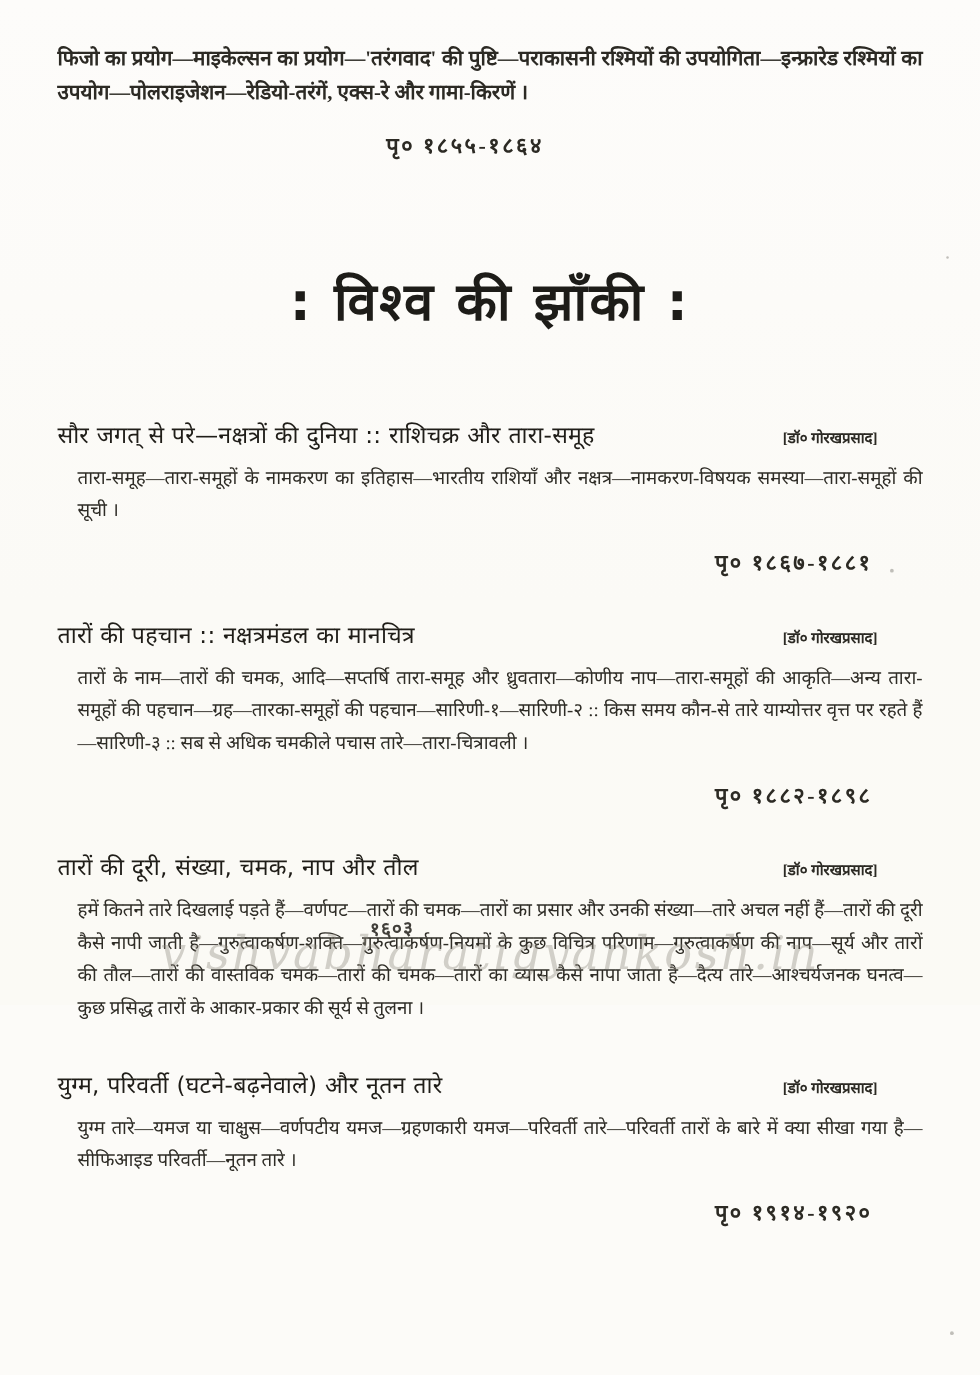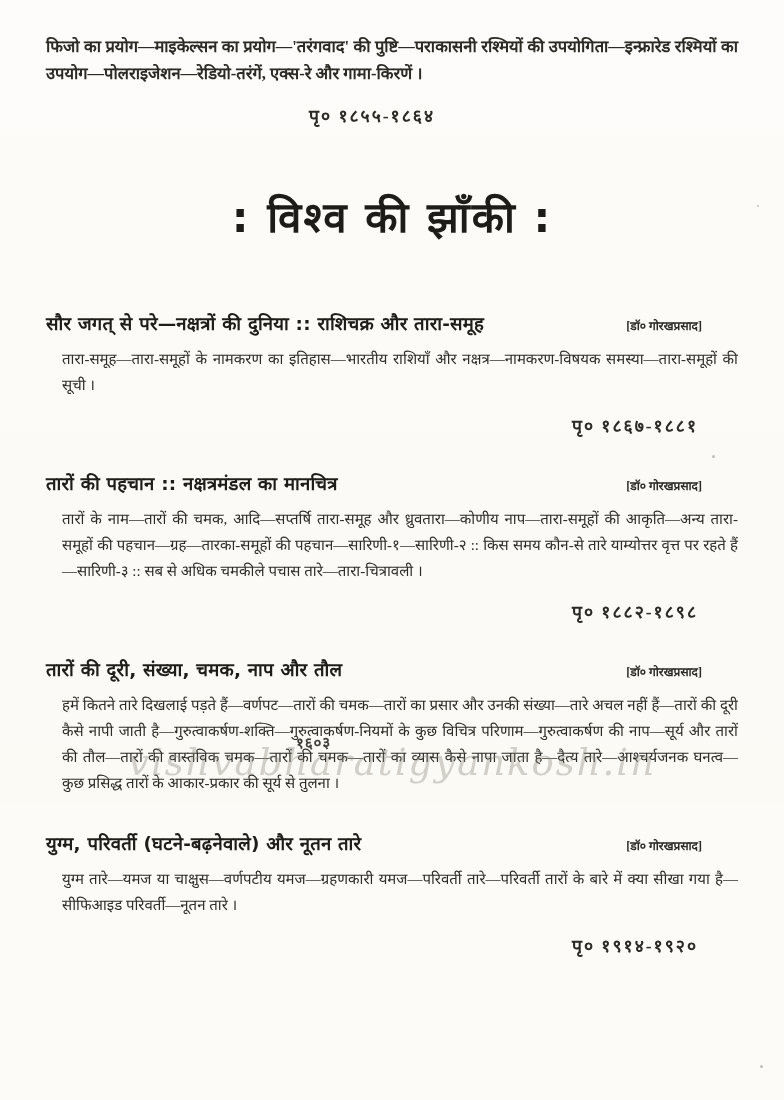--- a/index.html
+++ b/index.html
@@ -30,39 +30,39 @@
   .pages-line {
     margin-top: 16px;
     padding-right: 40px;
     text-align: center;
     font-size: 17.5px;
     font-weight: 600;
     letter-spacing: 2px;
     color: #2c2a24;
   }
   .main-heading {
-    margin: 60px 0 0 0;
+    margin: 84px 0 0 0;
     text-align: center;
     font-size: 42px;
     font-weight: 800;
     letter-spacing: 2px;
     color: #1d1c18;
     font-family: "DejaVu Sans", "Liberation Sans", sans-serif;
   }
   .sections { margin-top: 66px; }
   .section { margin-top: 33px; }
   .section:first-child { margin-top: 0; }
   .section-head {
     display: flex;
     justify-content: space-between;
     align-items: baseline;
   }
   .section-title {
     font-size: 18.5px;
-    font-weight: 700;
+    font-weight: 400;
     color: #1f1d18;
     font-family: "DejaVu Sans", "Liberation Sans", sans-serif;
     letter-spacing: 0.2px;
   }
   .section-author {
     font-size: 12px;
     font-weight: 600;
     white-space: nowrap;
     padding-right: 36px;
     color: #2c2a24;

